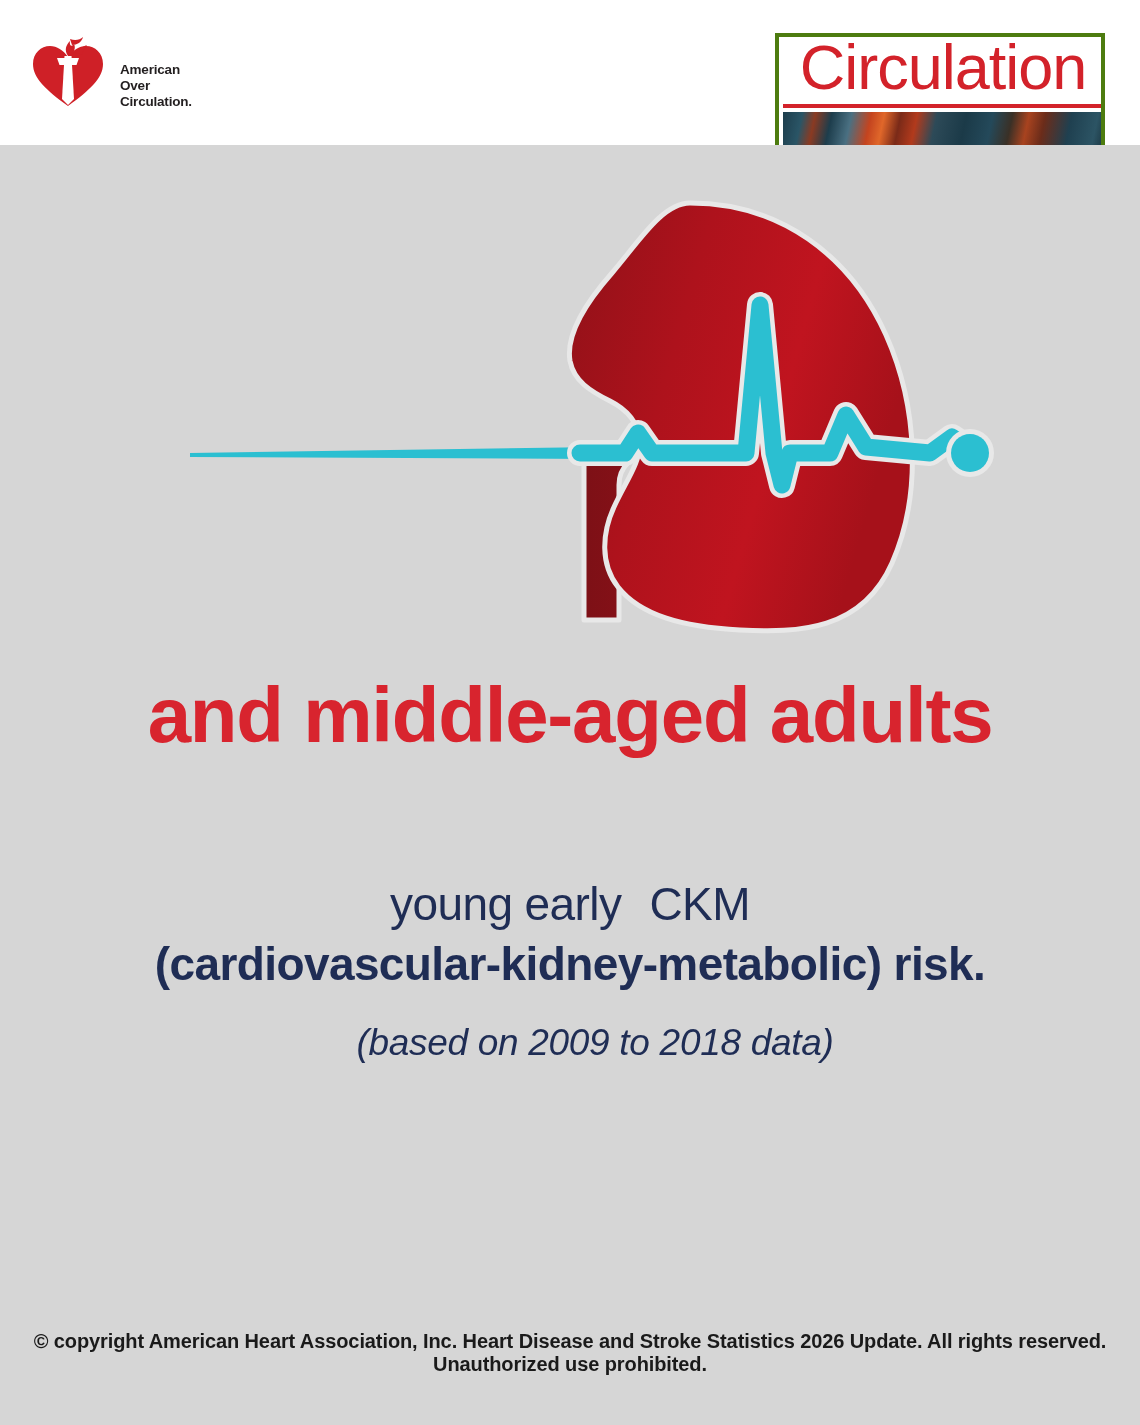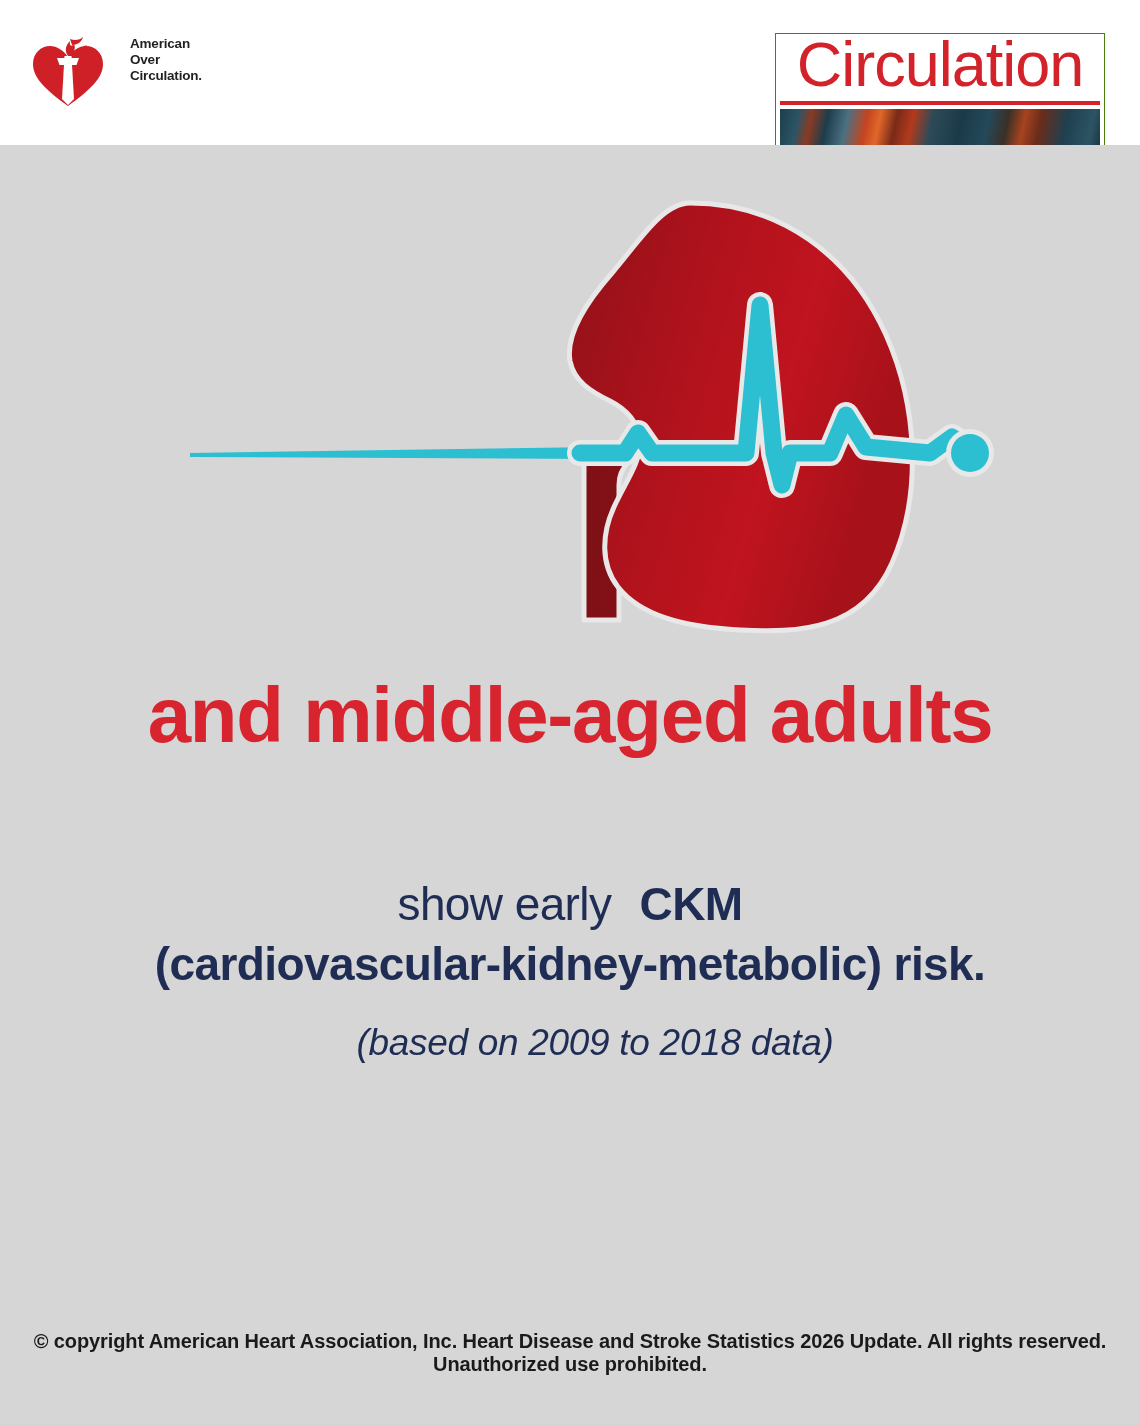--- a/index.html
+++ b/index.html
@@ -26,22 +26,22 @@
     height: 145px;
     background: #ffffff;
   }
 
   
   .aha-logo {
     position: absolute;
     left: 30px;
     top: 36px;
     display: flex;
-    align-items: flex-start;
-    gap: 24px;
+    align-items: flex-end;
+    gap: 14px;
   }
   .aha-mark {
     width: 76px;
     height: 74px;
     display: block;
   }
   .aha-wordmark {
     display: flex;
     flex-direction: column;
     justify-content: center;
@@ -57,21 +57,21 @@
   }
 
   
   .circulation-logo {
     position: absolute;
     left: 775px;
     top: 33px;
     width: 330px;
     height: 118px;
     background: #ffffff;
-    border: 1px solid #4d7c0f;
+    border: 4px solid #4d7c0f;
     box-sizing: border-box;
     overflow: hidden;
   }
   .circulation-title {
     position: absolute;
     left: 0;
     top: -6px;
     width: 328px;
     text-align: center;
     font-family: "Liberation Sans", sans-serif;
@@ -165,21 +165,21 @@
     font-family: "Liberation Sans Narrow", "Liberation Sans", sans-serif;
     font-size: 46px;
     line-height: 1.3;
     color: #1f2d55;
     letter-spacing: -0.6px;
   }
   .subhead .lead {
     font-weight: normal;
   }
   .subhead .strong {
-    font-weight: bold;
+    font-weight: normal;
     margin-left: 16px;
   }
   .subhead .line2 {
     display: block;
     font-weight: bold;
     margin-top: 0;
     text-align: center;
   }
   .note {
     position: absolute;
@@ -329,21 +329,21 @@
           <circle cx="800" cy="268" r="19" fill="#2bbfd1"></circle>
         </g>
       </svg>
     </div>
 
     <div class="headline">
       <div>and middle-aged adults</div>
     </div>
 
     <div class="subhead">
-      <span class="lead">show early </span><span class="strong">CKM</span>
+      <span class="lead">young early </span><span class="strong">CKM</span>
       <span class="line2">(cardiovascular-kidney-metabolic) risk.</span>
     </div>
 
     <div class="note">(based on 2009 to 2018 data)</div>
 
     <div class="footer">© copyright American Heart Association, Inc. Heart Disease and Stroke Statistics 2026 Update. All rights reserved. Unauthorized use prohibited.</div>
 
   </div>
 </div>
 

